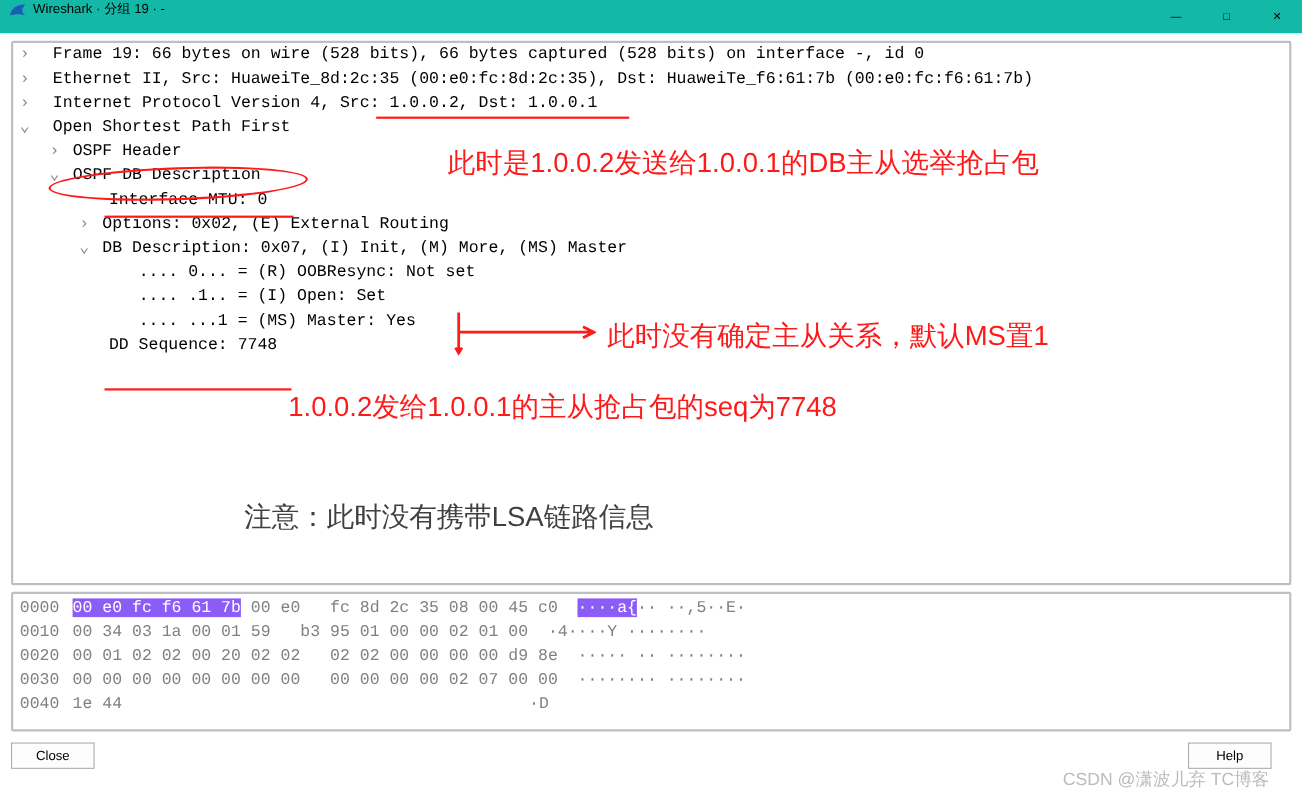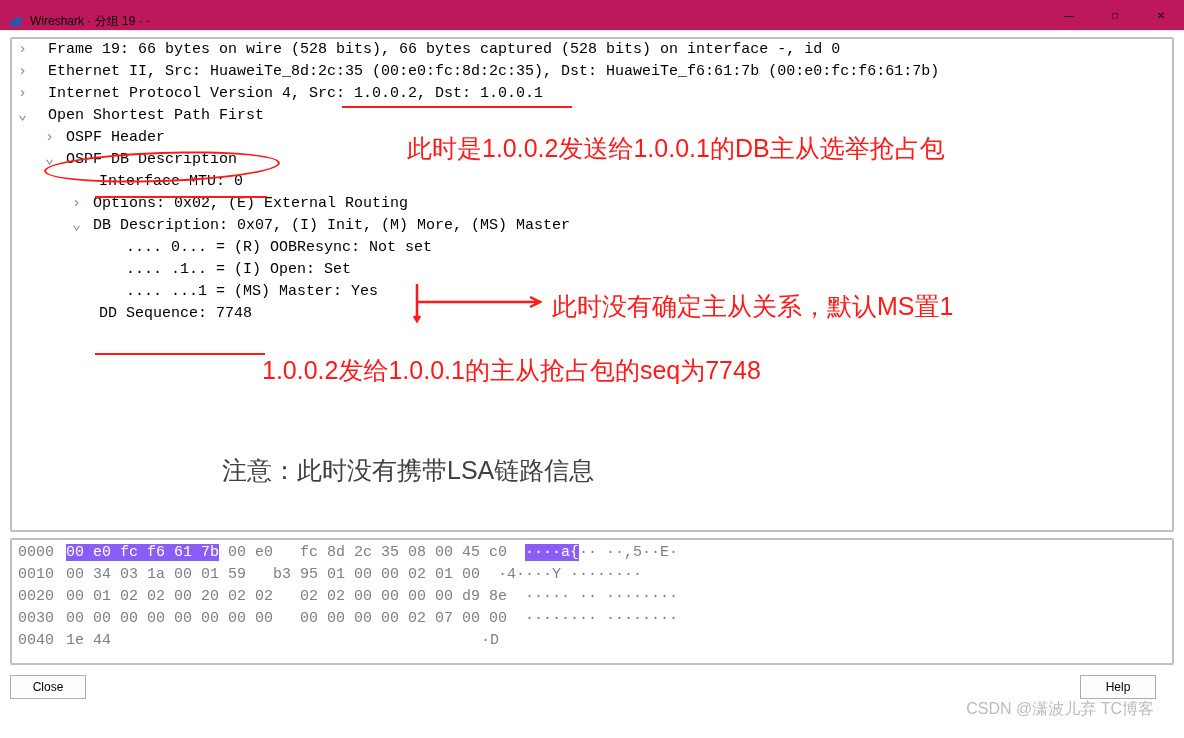--- a/index.html
+++ b/index.html
@@ -1,16 +1,16 @@
 <!DOCTYPE html>
 <html><head>
 <meta charset="utf-8">
 <style>
 html,body{margin:0;padding:0;font-family:"Segoe UI",Arial,sans-serif;font-size:12px;background:#fff;width:1184px;height:738px;overflow:hidden}
-.titlebar{height:30px;display:flex;align-items:flex-end;justify-content:space-between;border-bottom:1px solid #e5e5e5;background:#be185d}
+.titlebar{height:30px;display:flex;align-items:flex-start;justify-content:space-between;border-bottom:1px solid #e5e5e5;background:#14b8a6}
 .titlebar .left{display:flex;align-items:center;gap:6px;padding-left:8px}
 .titlebar .title{font-size:12px;color:#000}
 .titlebar .controls{display:flex;height:100%}
 .titlebar .controls div{width:46px;display:flex;align-items:center;justify-content:center;font-family:"Segoe MDL2 Assets","Segoe UI Symbol",sans-serif;font-size:10px;color:#000;cursor:default}
 .shark{width:16px;height:16px}
 .content{padding:6px 10px 0 10px}
 .panel{border:2px solid #bfbfbf;border-radius:2px;background:#fff}
 .tree{font-family:Consolas,"Courier New",monospace;font-size:15px;line-height:22px;padding:0 6px 6px 6px;position:relative;height:485px;overflow:hidden}
 .row{white-space:pre}
 .chev{display:inline-block;width:12px;color:#888}

